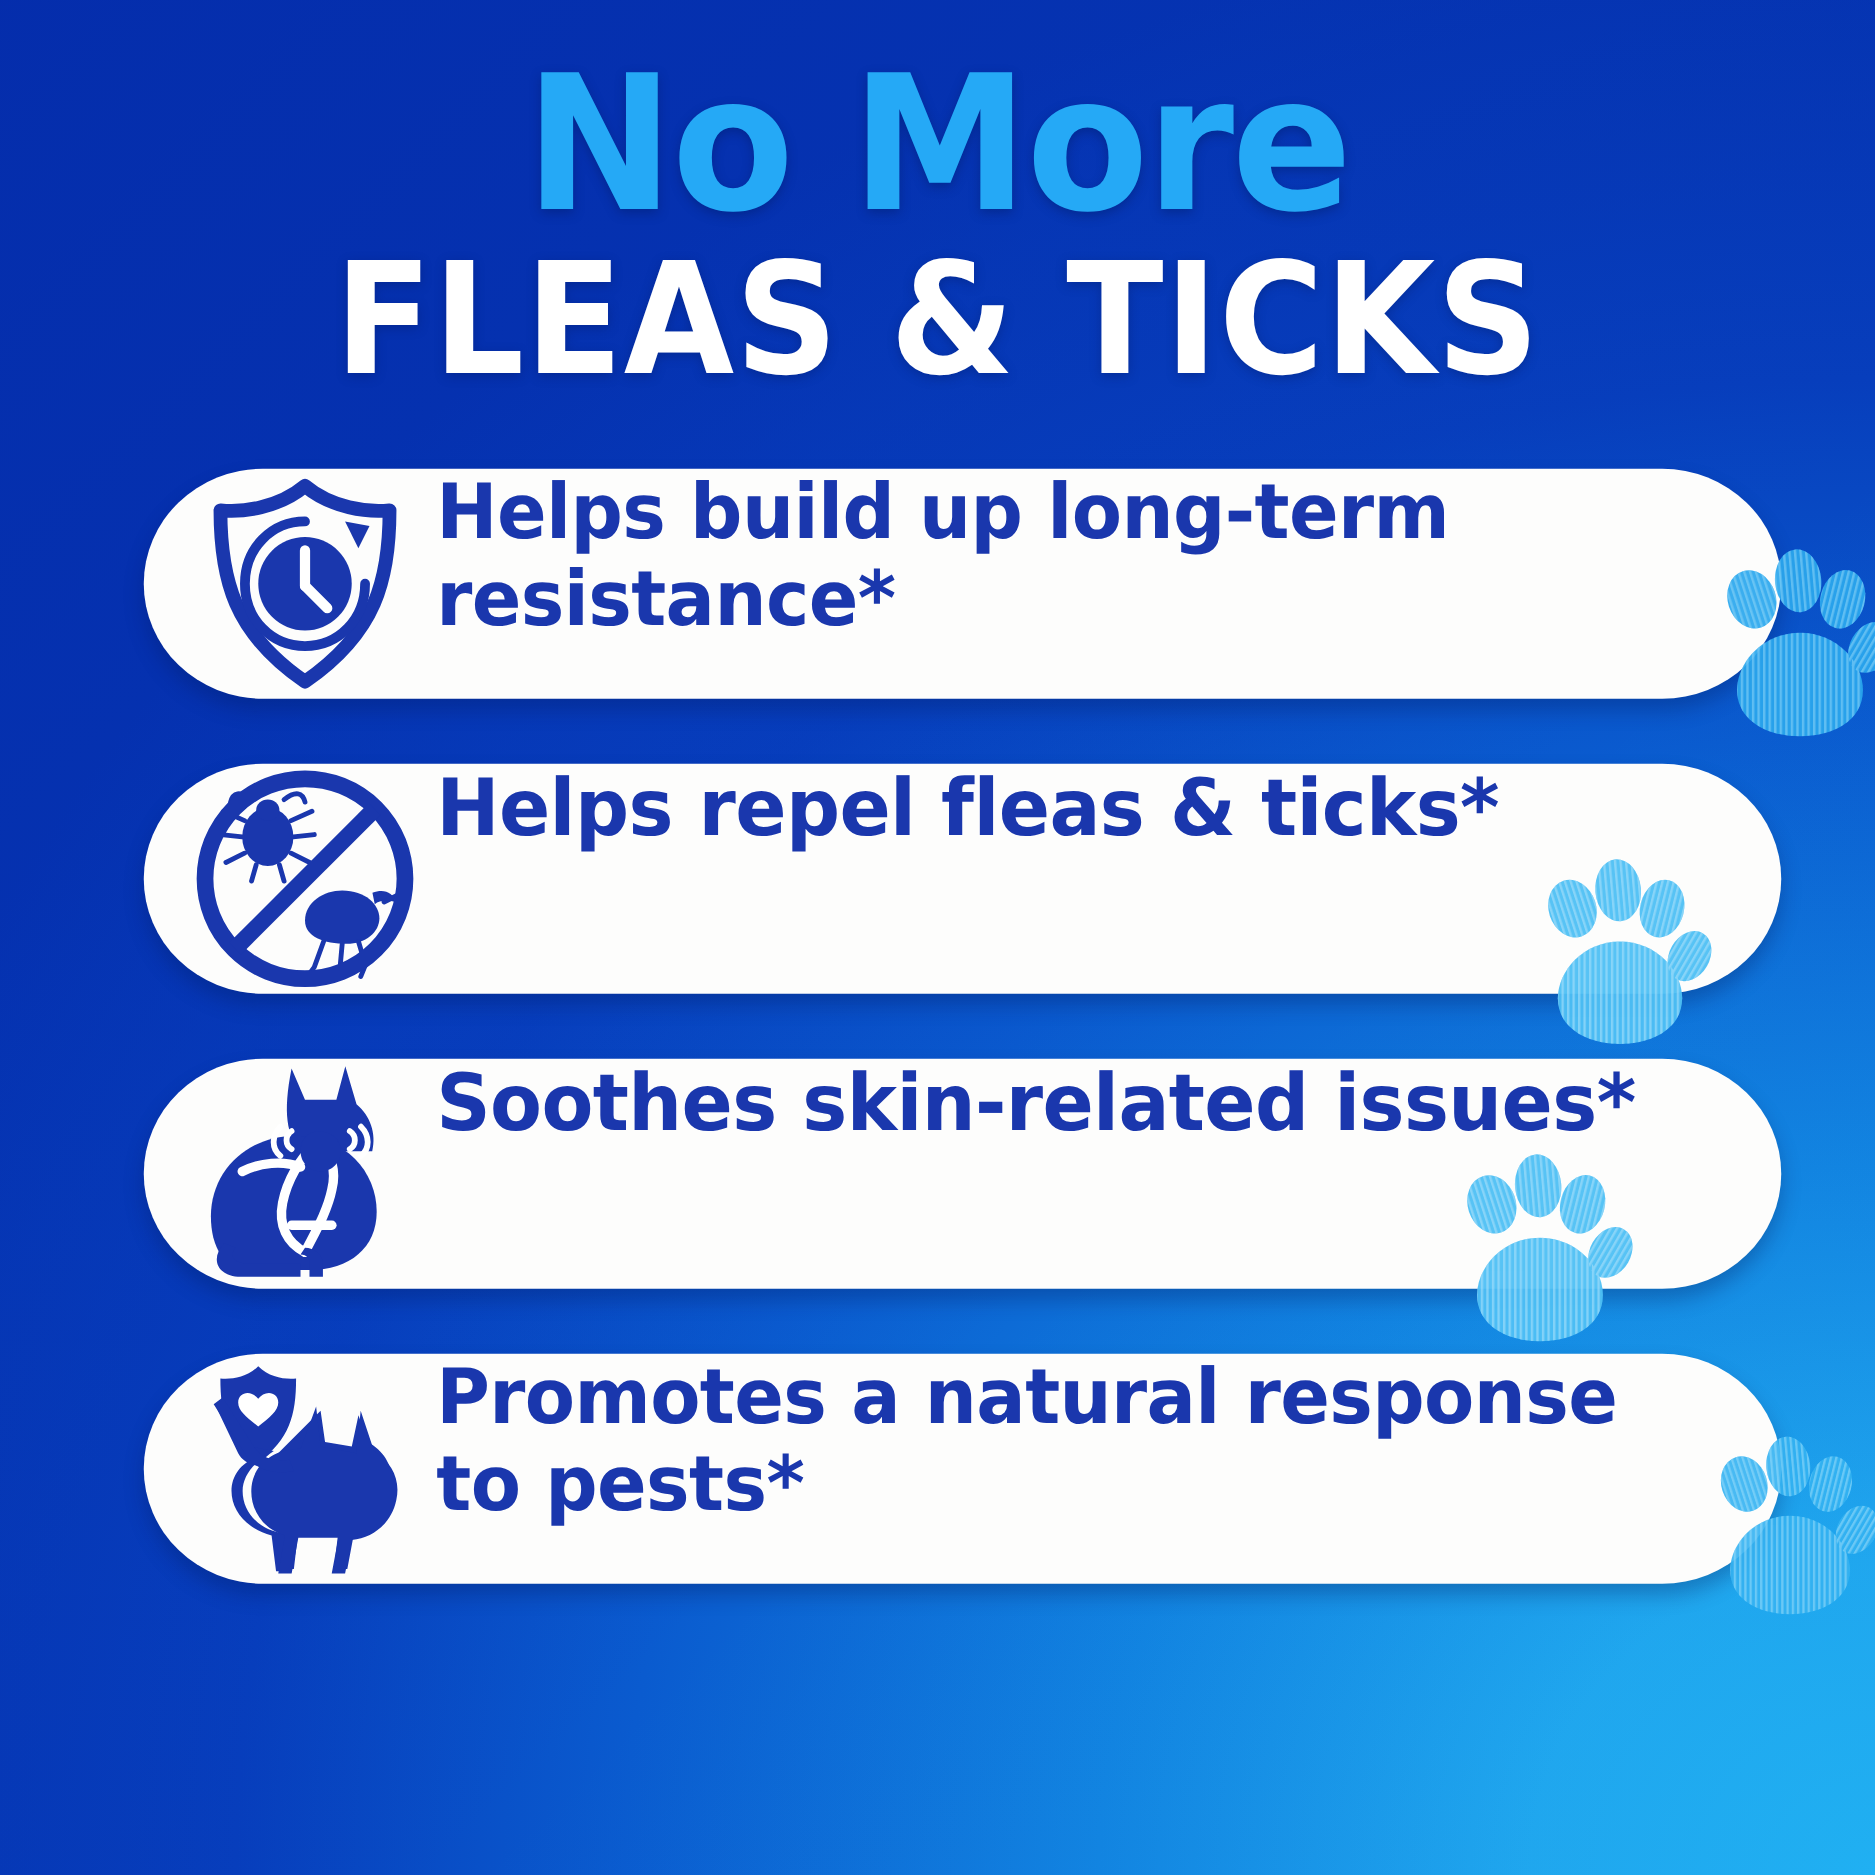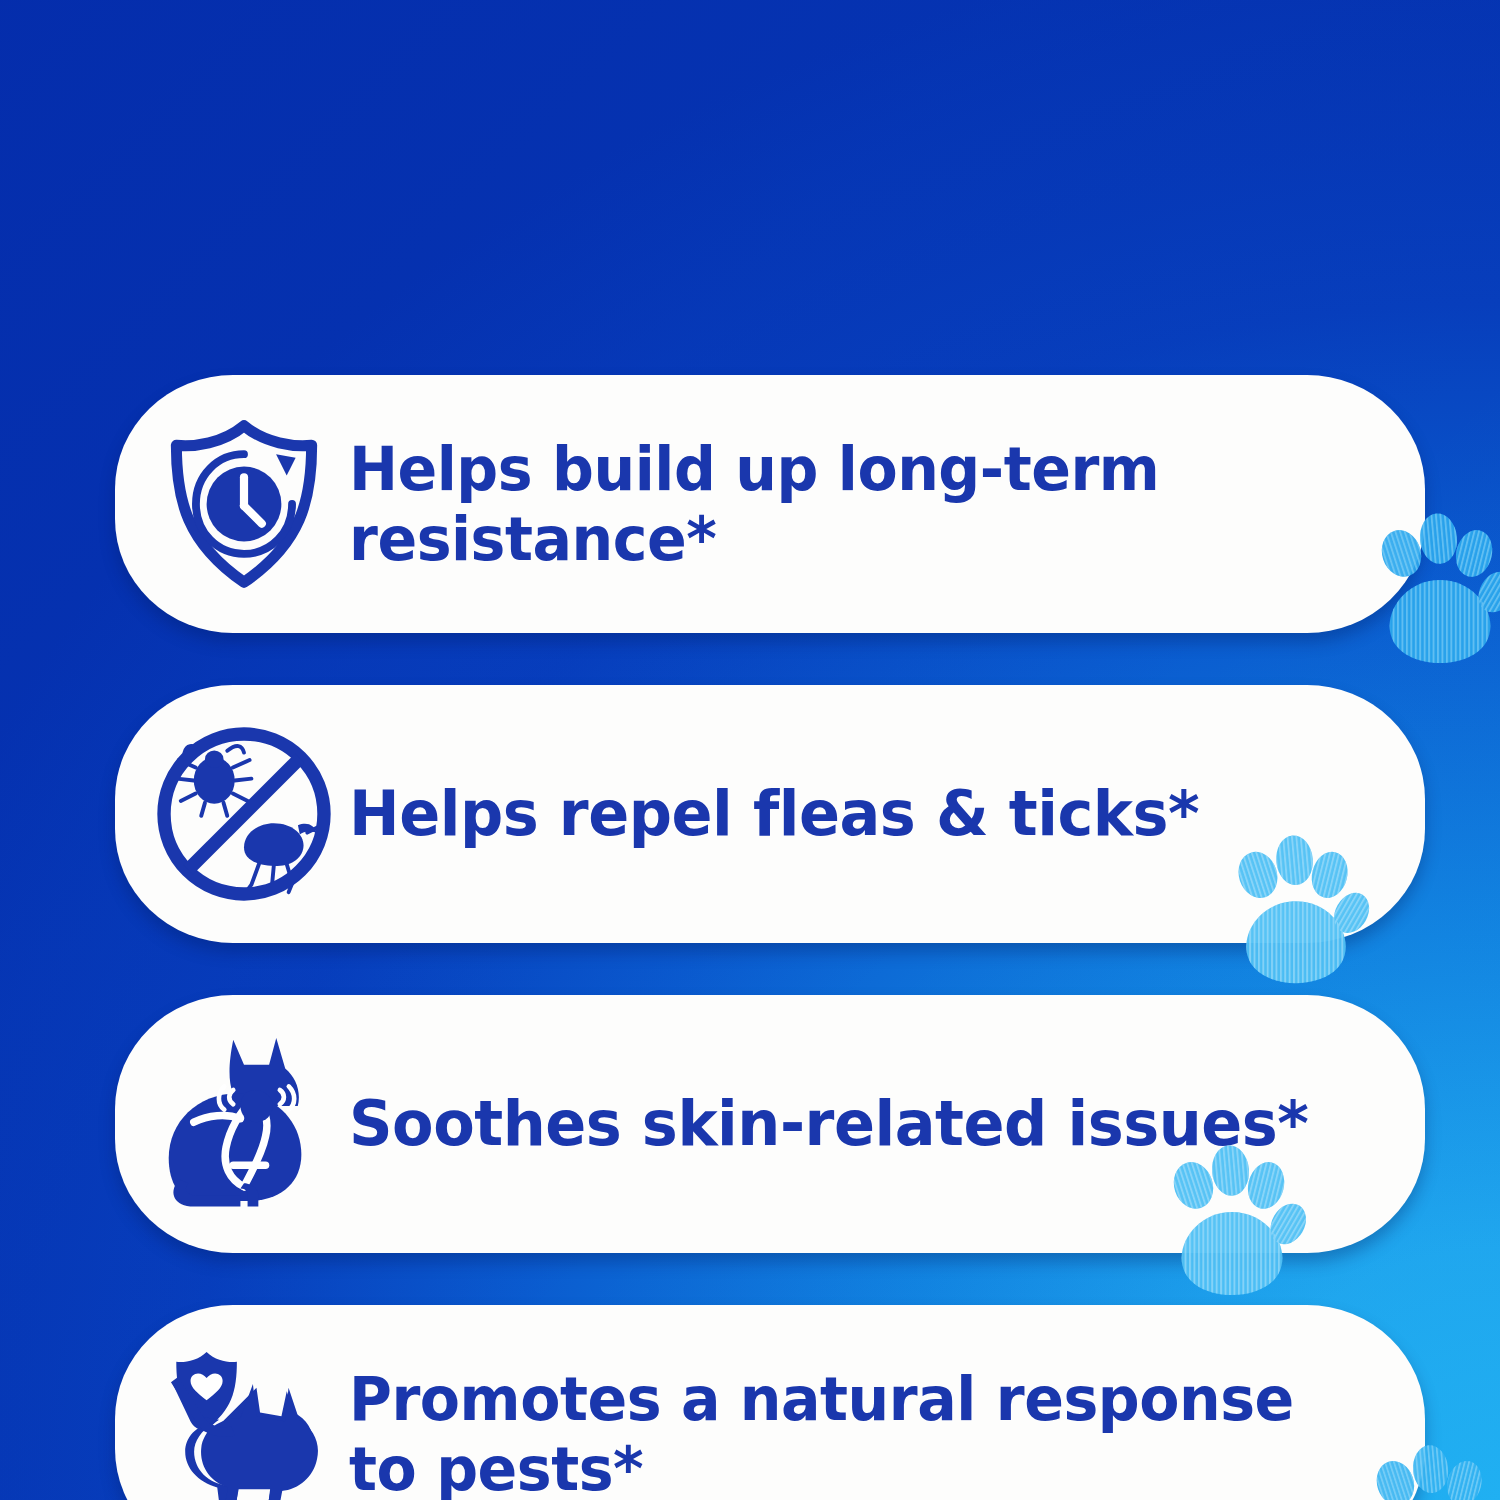--- a/index.html
+++ b/index.html
@@ -67,27 +67,26 @@
   .cards {
     position: absolute;
     top: 375px;
     left: 115px;
     width: 1310px;
     z-index: 4;
   }
   .card {
     position: relative;
     width: 1310px;
-    height: 258px;
+    height: 184px;
     margin-bottom: 52px;
     background: #fdfdfc;
     border-radius: 118px / 114px;
     box-shadow: 0 9px 16px rgba(2,22,86,0.30);
     display: flex;
-    align-items: center;
     overflow: visible;
   }
   .card:last-child { margin-bottom: 0; }
 
   .card-icon {
     flex: 0 0 auto;
     width: 210px;
     margin-left: 24px;
     display: flex;
     align-items: center;
@@ -120,20 +119,24 @@
   .paw-1 { right: -90px; bottom: -36px; width: 150px; }
   .paw-2 { right: 55px;  bottom: -46px; width: 148px; }
   .paw-3 { right: -78px; bottom: -30px; width: 142px; }
   .paw-4 { right: 118px; bottom: -48px; width: 150px; }
 </style>
 </head>
 <body>
 
 <div id="stage">
 
+  <div class="headline-block">
+    <span class="headline-top">No More</span>
+    <span class="headline-bottom">FLEAS &amp; TICKS</span>
+  </div>
 
   <div class="cards">
 
     <div class="card">
       <div class="card-icon">
         <svg width="178" height="178" viewBox="0 0 100 100" aria-hidden="true">
           <g fill="none" stroke="#1a37ad" stroke-width="6.2" stroke-linejoin="round" stroke-linecap="round">
             <path d="M50 6 C38 16 22 18 12 17 C12 48 18 72 50 94 C82 72 88 48 88 17 C78 18 62 16 50 6 Z"></path>
           </g>
           <g fill="none" stroke="#1a37ad" stroke-width="4.4" stroke-linejoin="round" stroke-linecap="round">

